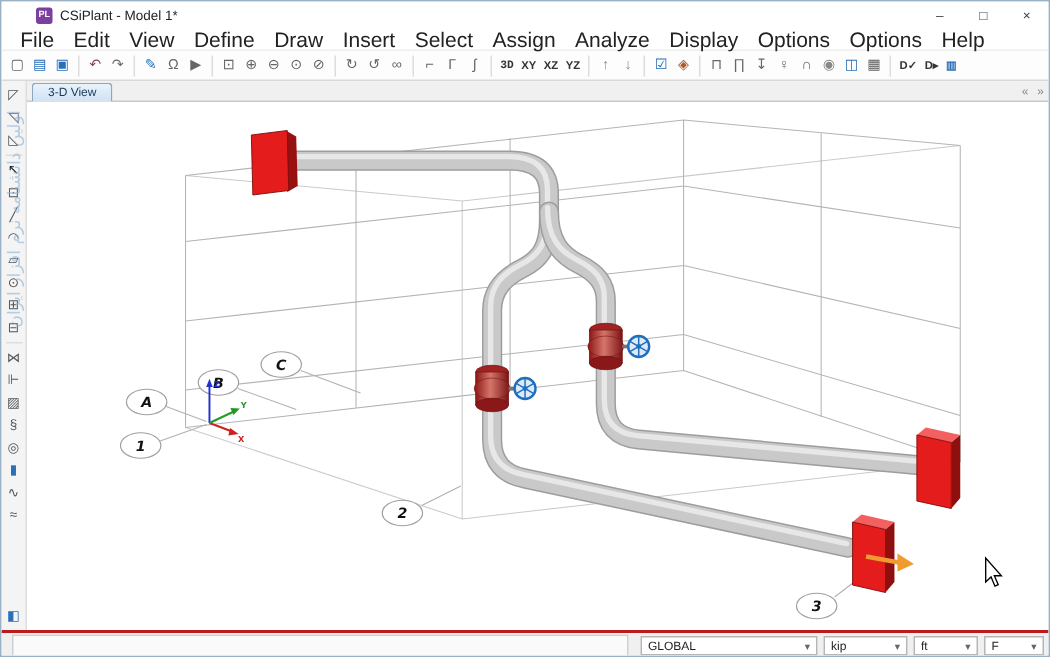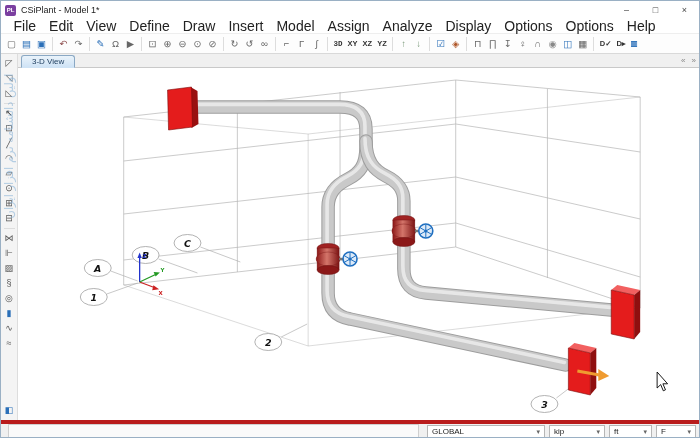--- a/index.html
+++ b/index.html
@@ -1,19 +1,19 @@
 <!DOCTYPE html>
 <html><head>
 <meta charset="utf-8">
 <style>
   html,body{margin:0;padding:0;background:#dfe3e8;}
   body{font-family:"Liberation Sans",sans-serif;-webkit-font-smoothing:antialiased;}
   .window{position:relative;width:700px;height:438px;background:#fff;border:1px solid #9ab0c4;box-sizing:border-box;overflow:hidden;}
   
-  .titlebar{height:18px;display:flex;align-items:center;background:#fff;}
+  .titlebar{height:18px;display:flex;align-items:center;background:#fff;padding-left:19px;}
   .appicon{width:11px;height:11px;margin:0 5px 0 4px;background:#7b3fa0;border-radius:2px;color:#fff;font-size:6px;font-weight:bold;display:flex;align-items:center;justify-content:center;}
   .apptitle{font-size:9px;color:#222;flex:1;}
   .winbtns{display:flex;height:100%;}
   .winbtn{width:29px;height:100%;display:flex;align-items:center;justify-content:center;font-size:9px;color:#444;}
   
   .menubar{height:14px;display:flex;align-items:center;padding-left:6px;background:#fff;}
   .mitem{font-size:14px;color:#222;padding:0 6.5px;cursor:default;}
   
   .toolbar{height:21px;display:flex;align-items:center;background:#fdfdfd;border-top:1px solid #eee;border-bottom:1px solid #d9d9d9;padding-left:3px;box-sizing:border-box;}
   .tgroup{display:flex;align-items:center;}
@@ -33,21 +33,21 @@
   .tab{height:13px;line-height:12px;margin-left:3px;margin-bottom:-1px;padding:0 10px;font-size:8px;color:#1a3a5c;background:linear-gradient(#eaf3fb,#cfe3f5);border:1px solid #8aa8c4;border-bottom:1px solid #cfe3f5;border-radius:3px 3px 0 0;box-sizing:border-box;}
   .tabspacer{flex:1;}
   .tscroll{font-size:8px;color:#888;padding:0 3px;line-height:13px;}
   
   .viewport{flex:1;position:relative;background:#fff;overflow:hidden;}
   .scene{position:absolute;left:0;top:0;width:100%;height:100%;}
   .blabel{font-style:italic;font-weight:bold;font-size:9.5px;fill:#111;text-anchor:middle;font-family:"DejaVu Sans",sans-serif;}
   .axlabel{font-size:5.5px;font-weight:bold;font-family:"DejaVu Sans",sans-serif;}
   .leader{stroke:#b0b0b0;stroke-width:0.7;}
   
-  .statusbar{height:19px;background:#f0f0f0;border-top:4px solid #b91c1c;display:flex;align-items:center;padding:0 3px;box-sizing:border-box;}
+  .statusbar{height:19px;background:#f0f0f0;border-top:2px solid #b91c1c;display:flex;align-items:center;padding:0 3px;box-sizing:border-box;}
   .statusfield{flex:1;height:13px;border:1px solid #cfcfcf;background:#fafafa;margin:0 4px;}
   .combo{display:flex;align-items:center;justify-content:space-between;background:#fff;border:1px solid #b6b6b6;height:13px;font-size:8px;color:#222;padding:0 4px;margin-left:4px;box-sizing:border-box;}
   .combo .chev{color:#666;font-size:7px;margin-left:4px;}
   .w-global{width:118px;} .w-kip{width:56px;} .w-ft{width:43px;} .w-f{width:40px;}
   
   .watermark{position:absolute;left:-91px;top:137px;width:200px;height:16px;transform:rotate(-90deg);text-align:center;font-size:11.5px;letter-spacing:1px;color:rgba(140,180,216,0.62);font-family:"DejaVu Sans",sans-serif;z-index:40;pointer-events:none;white-space:nowrap;}
 </style>
 </head>
 <body>
 
@@ -64,21 +64,21 @@
   </div>
 
   <div class="menubar">
 
   <span class="mitem">File</span>
       <span class="mitem">Edit</span>
       <span class="mitem">View</span>
       <span class="mitem">Define</span>
       <span class="mitem">Draw</span>
       <span class="mitem">Insert</span>
-      <span class="mitem">Model</span>
+      <span class="mitem">Select</span>
       <span class="mitem">Assign</span>
       <span class="mitem">Analyze</span>
       <span class="mitem">Display</span>
       <span class="mitem">Options</span>
       <span class="mitem">Options</span>
       <span class="mitem">Help</span>
     </div>
 
   <div class="toolbar">
     <div class="tgroup">

